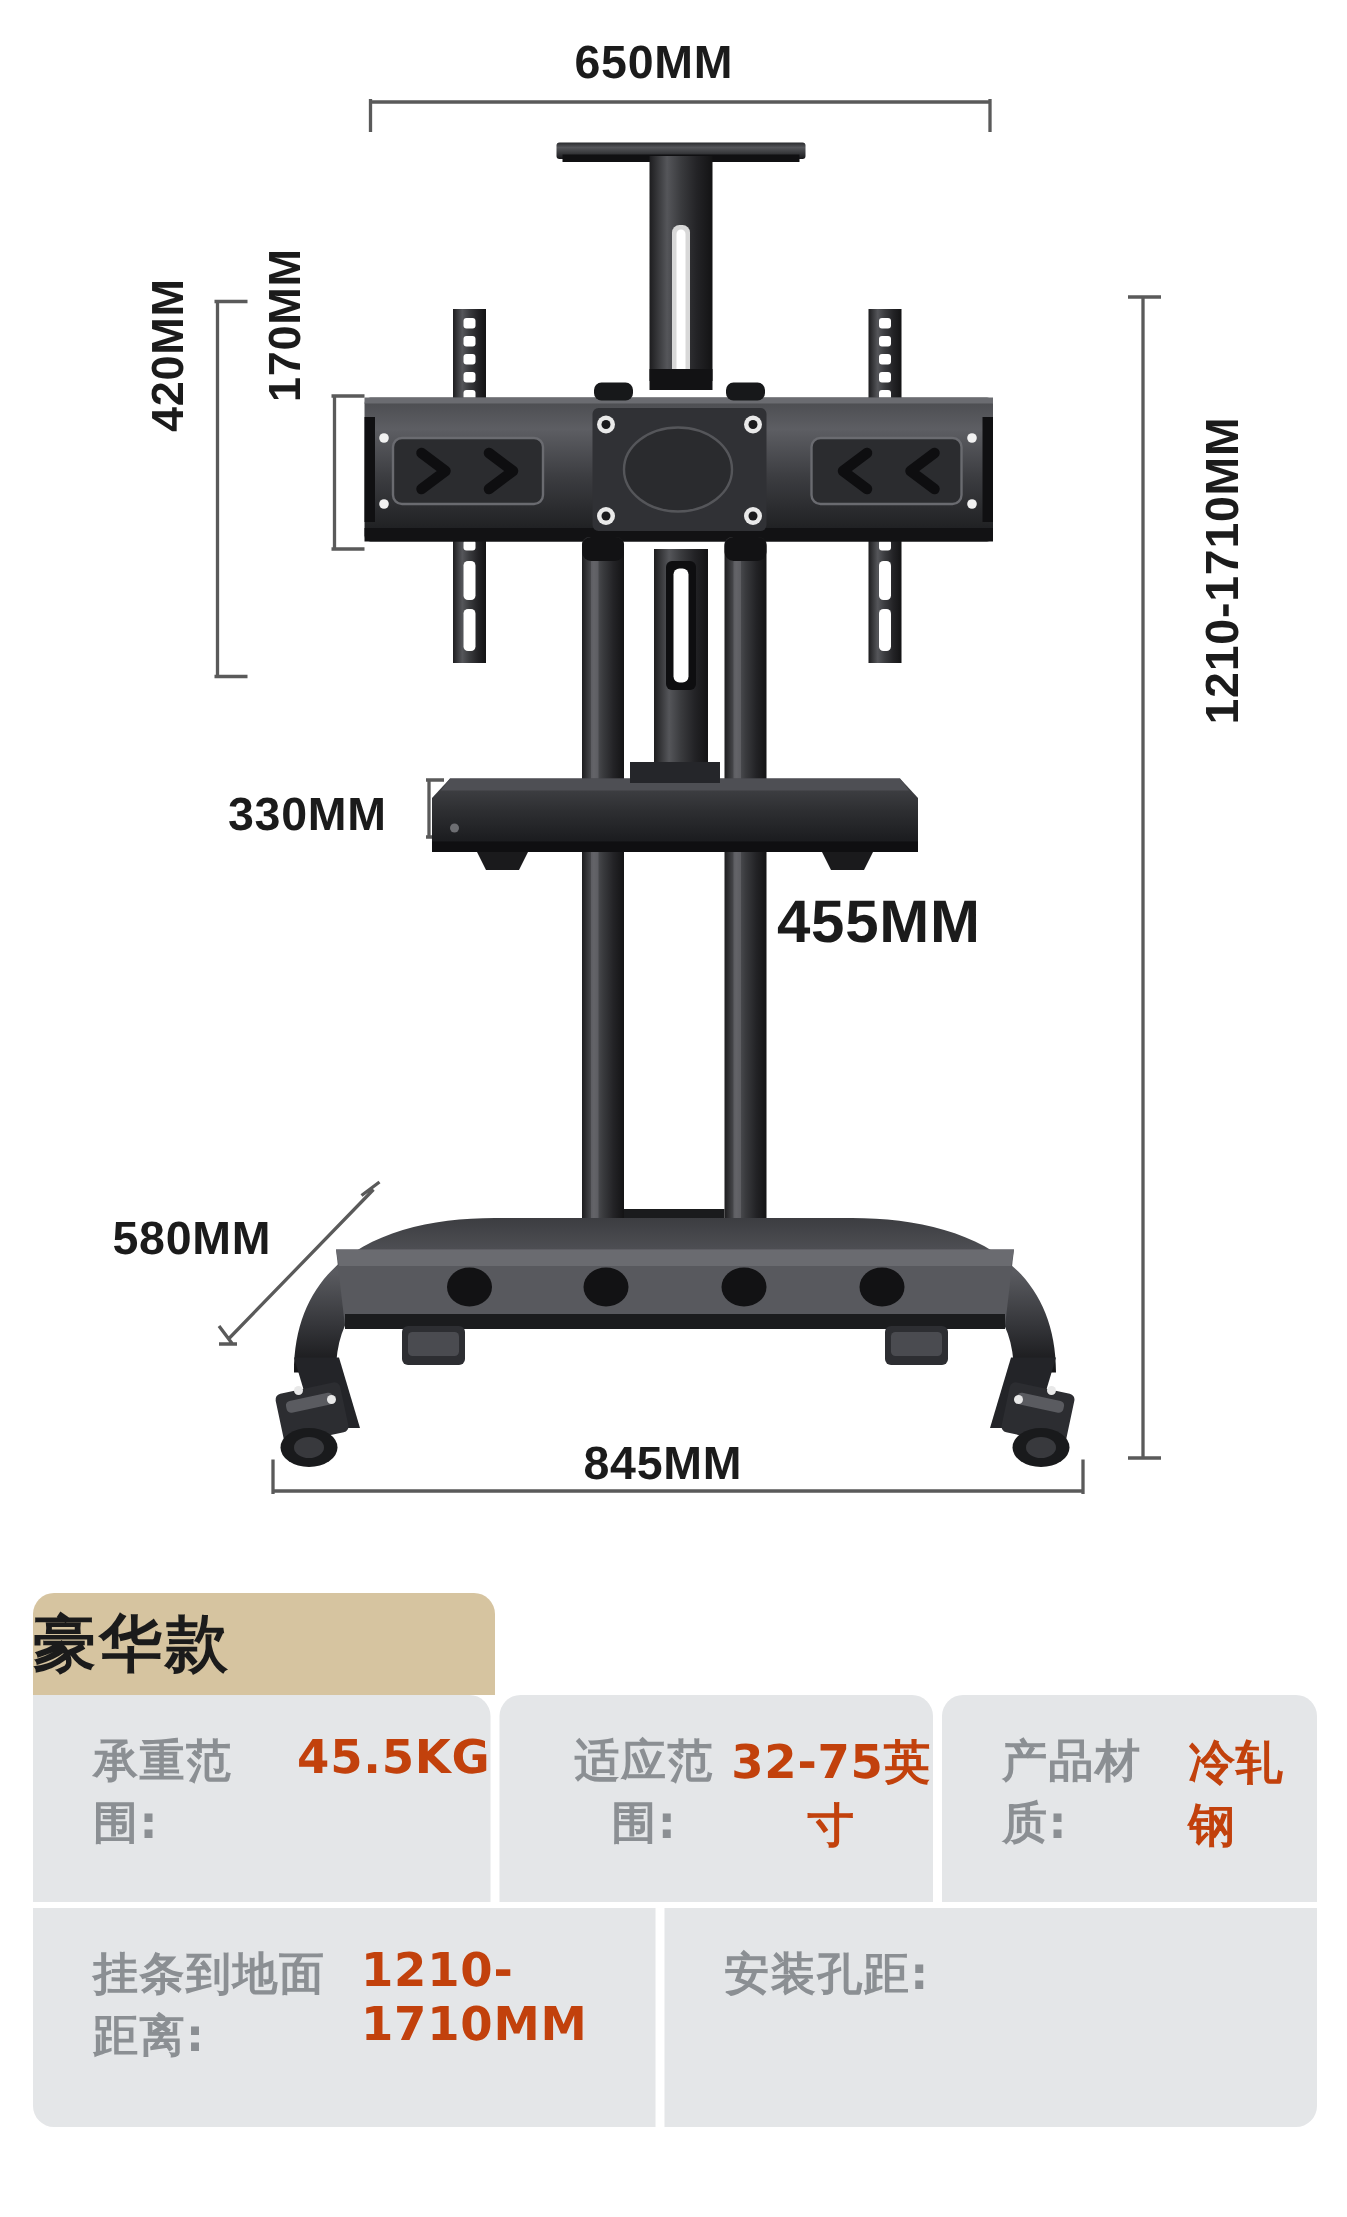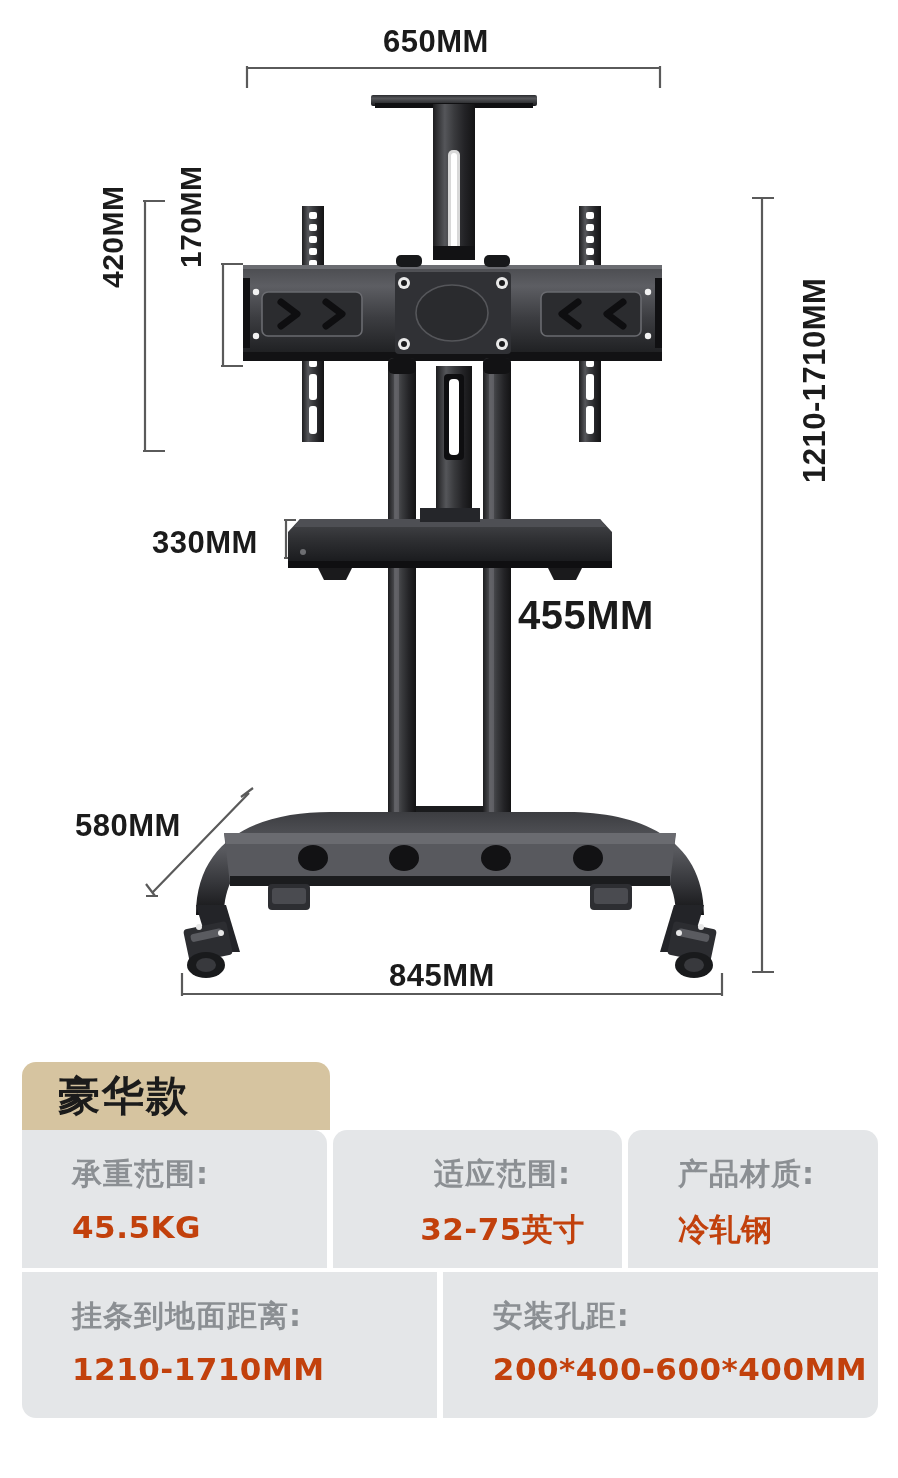--- a/index.html
+++ b/index.html
@@ -55,43 +55,42 @@
   #badge {
     position: absolute;
     left: 22px; top: 22px;
     width: 308px; height: 68px;
     background: #d6c4a0;
     border-radius: 14px 14px 0 0;
     display: flex;
     align-items: center;
   }
   #badge-text {
-    margin-left: 36px;
     font-size: 42px;
     font-weight: 700;
     color: #1b1b1b;
     letter-spacing: 2px;
     font-family: "DejaVu Sans", "Liberation Sans", sans-serif;
   }
 
   .spec-row {
     position: absolute;
     left: 22px;
     width: 856px;
     display: flex;
     gap: 6px;
   }
   #spec-row-1 { top: 90px;  height: 138px; }
   #spec-row-2 { top: 232px; height: 146px; }
 
   .spec-card {
     background: #e4e6e8;
-    padding: 24px 0 0 50px;
+    padding: 24px 0 0 40px;
     display: flex;
-    flex-direction: column;
+    flex-direction: row;
     justify-content: flex-start;
   }
   #spec-row-1 .spec-card:nth-child(1) { width: 305px; border-radius: 0 14px 0 0; }
   #spec-row-1 .spec-card:nth-child(2) { width: 289px; border-radius: 14px 14px 0 0; text-align: center; }
   #spec-row-1 .spec-card:nth-child(3) { width: 250px; border-radius: 14px 14px 0 0; }
   #spec-row-2 .spec-card:nth-child(1) { width: 446px; border-radius: 0 0 0 14px; }
   #spec-row-2 .spec-card:nth-child(2) { width: 468px; border-radius: 0 0 14px 0; }
 
   .spec-key {
     font-size: 30px;
@@ -363,16 +362,15 @@
     </div>
   </div>
 
   <div class="spec-row" id="spec-row-2">
     <div class="spec-card">
       <span class="spec-key">挂条到地面距离:</span>
       <span class="spec-val">1210-1710MM</span>
     </div>
     <div class="spec-card">
       <span class="spec-key">安装孔距:</span>
-      <span class="spec-val">200*400-600*400MM</span>
     </div>
   </div>
 </div>
 
 </body></html>

